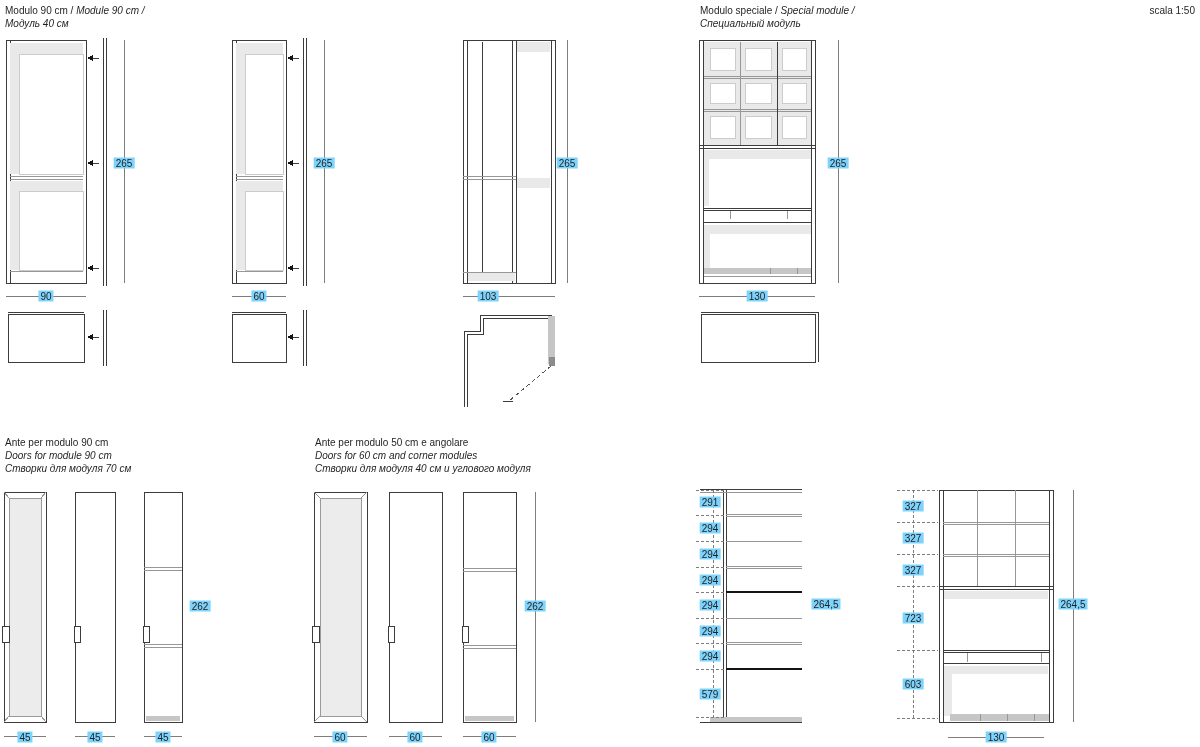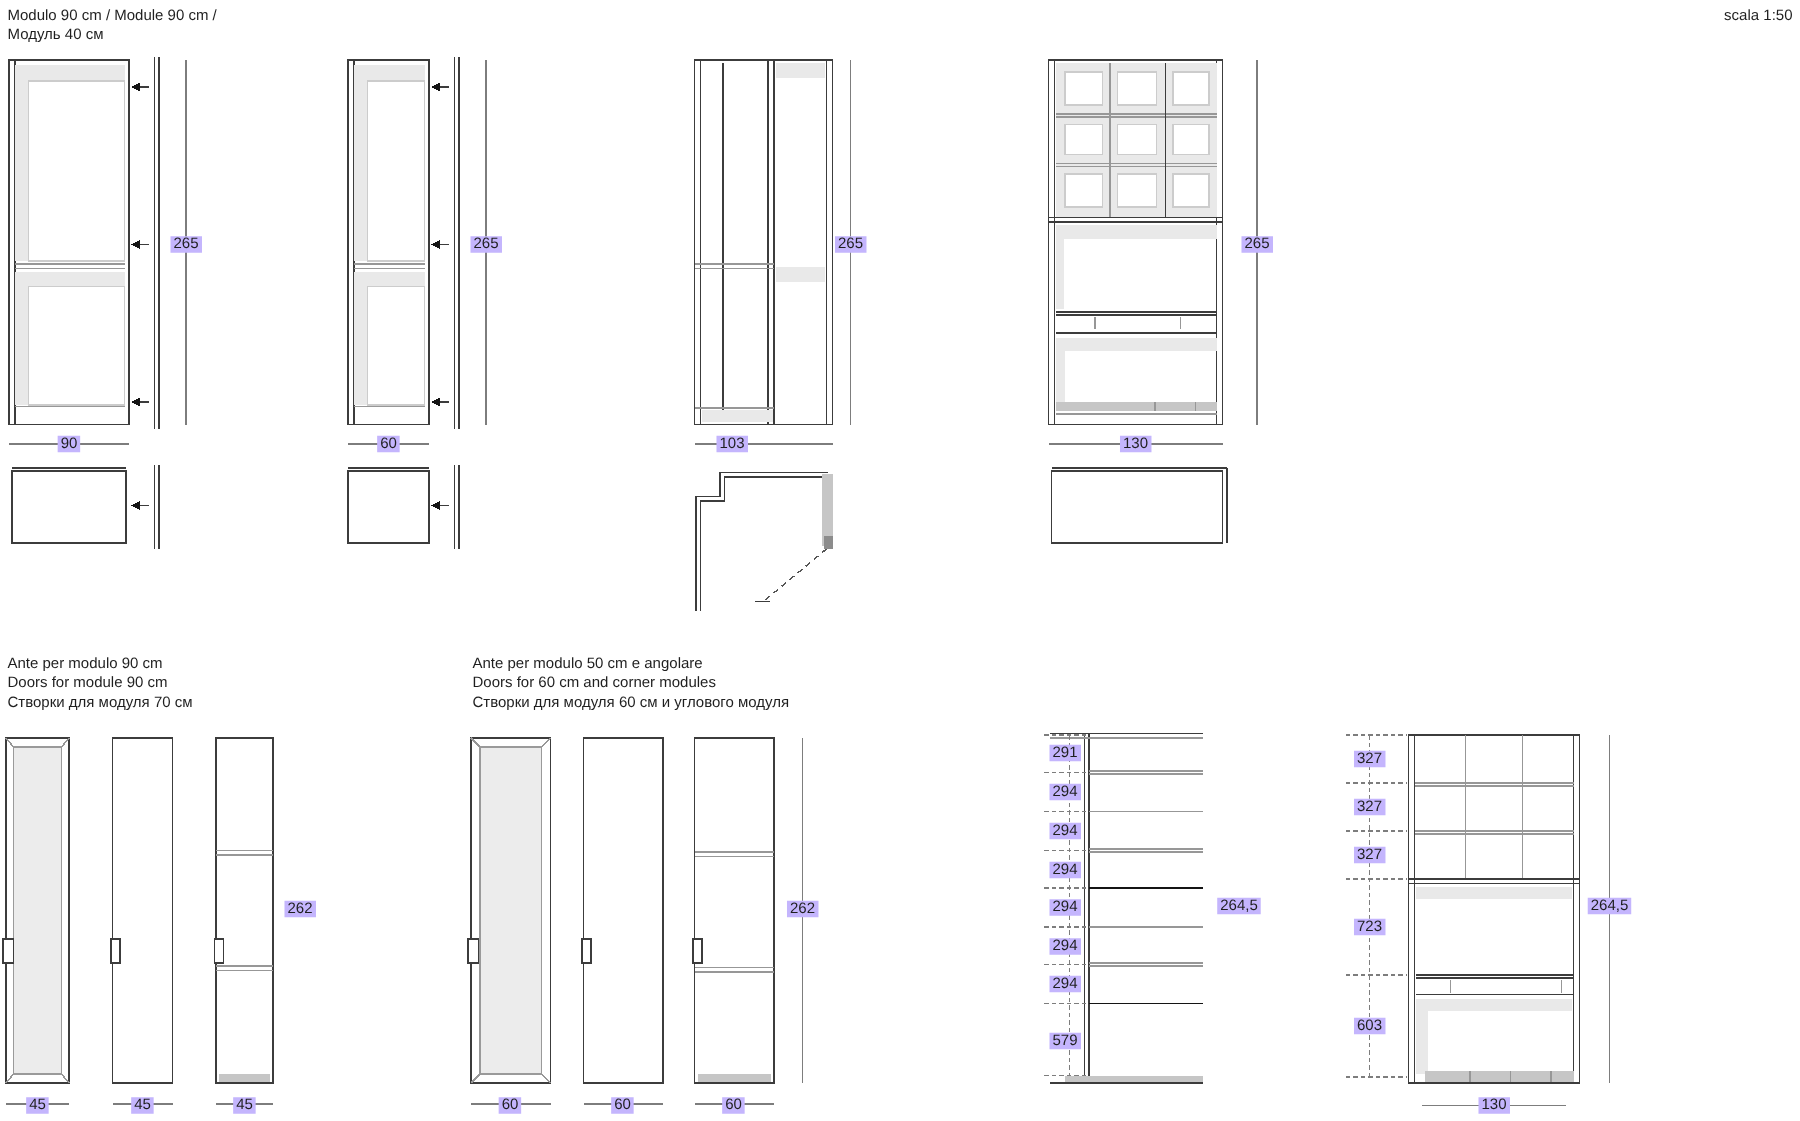--- a/index.html
+++ b/index.html
@@ -1,21 +1,21 @@
 <!DOCTYPE html>
 <html><head>
 <meta charset="utf-8">
 <style>
   html,body{margin:0;padding:0;background:#fff;}
   .canvas{position:relative;width:1200px;height:747px;background:#fff;overflow:hidden;
           font-family:"Liberation Sans",sans-serif;color:#1f1f1f;}
   .canvas svg{position:absolute;left:0;top:0;shape-rendering:crispEdges;}
   .hdr{position:absolute;font-size:10px;line-height:13px;white-space:nowrap;color:#1f1f1f;}
-  .i{}
-  .dim{position:absolute;font-size:10px;line-height:11px;background:#c4b5fd;padding:0 2px;
+  .i{font-style:italic;}
+  .dim{position:absolute;font-size:10px;line-height:11px;background:#7dd3fc;padding:0 2px;
        transform:translate(-50%,-50%);white-space:nowrap;color:#1f1f1f;}
   
   .s1{stroke:#3c3c3c;fill:none;stroke-width:1;}
   .s2{stroke:#979797;fill:none;stroke-width:1;}
   .s3{stroke:#7d7d7d;fill:none;stroke-width:1;}
   .sb{stroke:#141414;fill:none;stroke-width:1.2;}
   .fw{fill:#ffffff;stroke:#3c3c3c;stroke-width:1;}
   .fwl{fill:#ffffff;stroke:#cccccc;stroke-width:1;}
   .fg{fill:#e9e9e9;stroke:none;}
   .fc{fill:#c6c6c6;stroke:none;}
@@ -272,31 +272,35 @@
     <line class="dash" x1="897" y1="718" x2="938" y2="718"></line>
     <line class="s3" x1="1073" y1="490" x2="1073" y2="722"></line>
     <line class="s3" x1="948" y1="737" x2="1044" y2="737"></line>
   </g>
 </svg>
 
 <div class="hdr" style="left:5px;top:4px">
   <span>Modulo 90 cm /</span><span class="i"> Module 90 cm /</span><br>
   <span class="i">Модуль 40 см</span>
 </div>
+<div class="hdr" style="left:700px;top:4px">
+  <span>Modulo speciale /</span><span class="i"> Special module /</span><br>
+  <span class="i">Специальный модуль</span>
+</div>
 <div class="hdr" style="right:5px;top:4px">scala 1:50</div>
 
 <div class="hdr" style="left:5px;top:436px">
   <span>Ante per modulo 90 cm</span><br>
   <span class="i">Doors for module 90 cm</span><br>
   <span class="i">Створки для модуля 70 см</span>
 </div>
 <div class="hdr" style="left:315px;top:436px">
   <span>Ante per modulo 50 cm e angolare</span><br>
   <span class="i">Doors for 60 cm and corner modules</span><br>
-  <span class="i">Створки для модуля 60 см и углового модуля</span>
+  <span class="i">Створки для модуля 40 см и углового модуля</span>
 </div>
 
 <div class="dim" style="left:124px;top:163px">265</div>
 <div class="dim" style="left:46px;top:296px">90</div>
 <div class="dim" style="left:324px;top:163px">265</div>
 <div class="dim" style="left:259px;top:296px">60</div>
 <div class="dim" style="left:567px;top:163px">265</div>
 <div class="dim" style="left:488px;top:296px">103</div>
 <div class="dim" style="left:838px;top:163px">265</div>
 <div class="dim" style="left:757px;top:296px">130</div>

